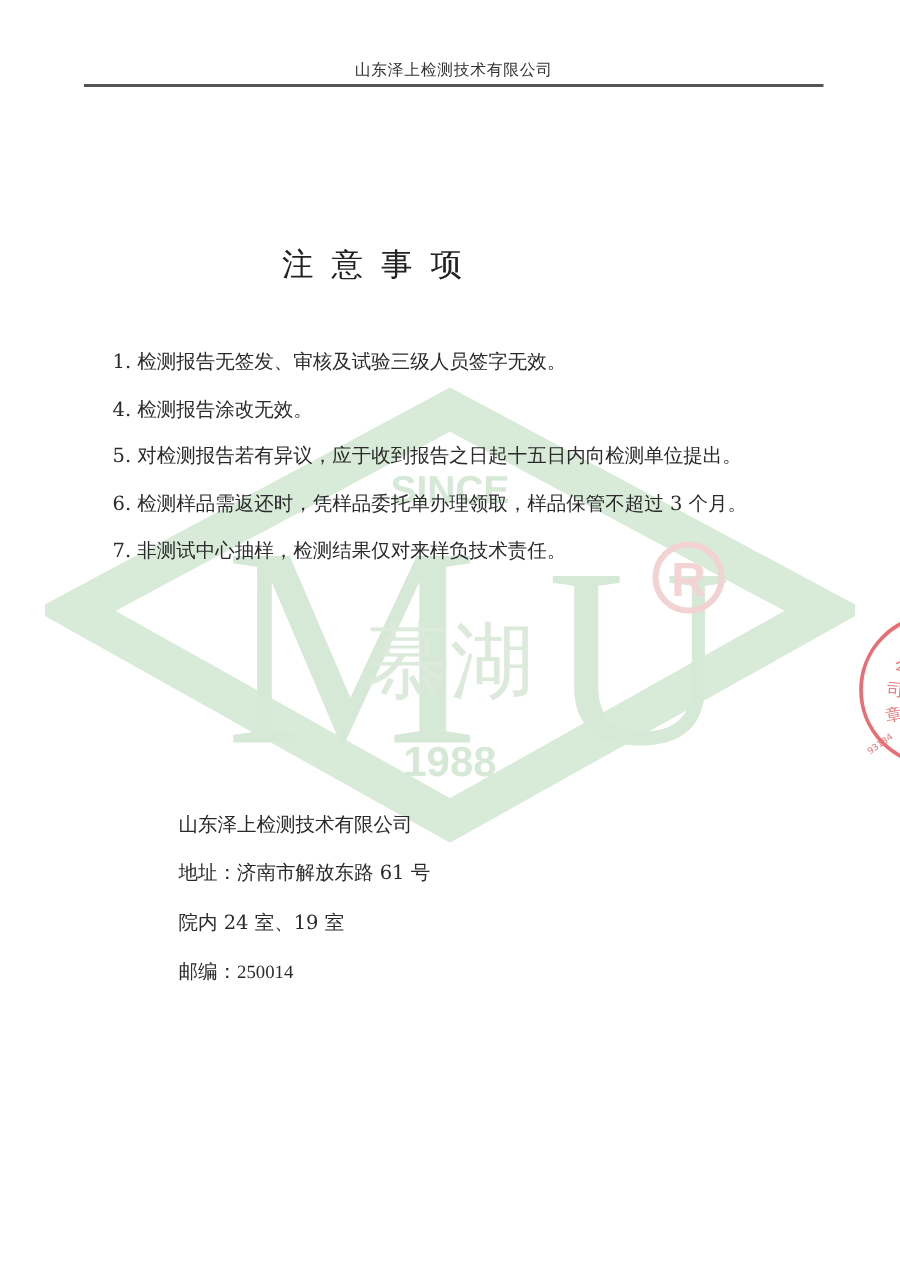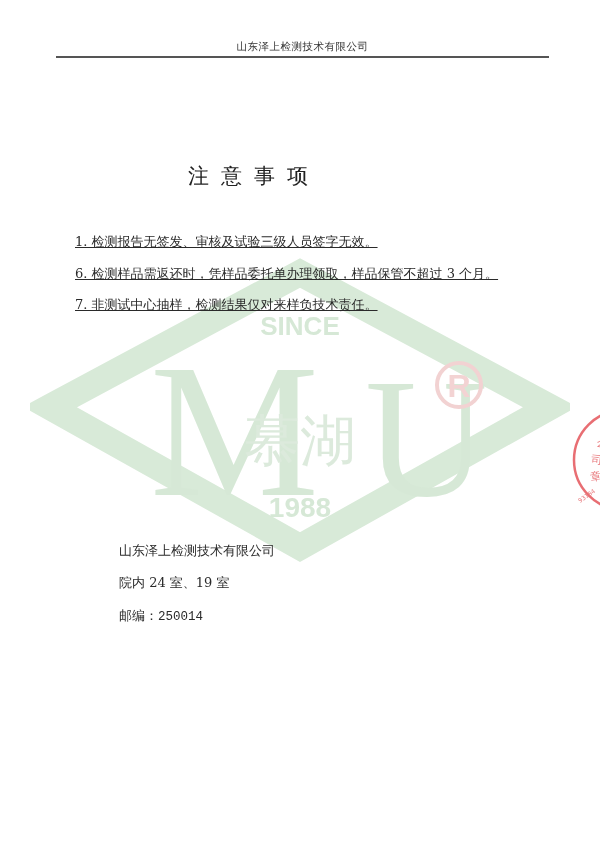--- a/index.html
+++ b/index.html
@@ -7,26 +7,26 @@
            font-family: "DejaVu Serif", "Liberation Serif", serif; color: #2a2a2a; }
     .page-header { position: absolute; left: 56px; width: 493px; top: 40px; text-align: center;
                    font-size: 10.5px; color: #333; letter-spacing: 0.5px; }
     .header-rule { position: absolute; left: 56px; width: 493px; top: 56px; height: 1.5px; background: #555; }
 
     .watermark { position: absolute; left: 30px; top: 255px; width: 540px; height: 310px; }
 
     .title { position: absolute; left: 0; width: 508px; top: 162px; text-align: center;
              font-size: 21px; letter-spacing: 12px; color: #222; }
 
-    .notes { position: absolute; left: 75px; top: 230px; width: 500px; text-decoration: underline; }
+    .notes { position: absolute; left: 75px; top: 230px; width: 500px; }
     .note { font-size: 13px; height: 31.5px; line-height: 24px; white-space: nowrap; color: #2a2a2a; }
 
     .contact { position: absolute; left: 119px; top: 541px; width: 400px; }
     .contact-line { font-size: 13px; height: 32.3px; line-height: 20px; white-space: nowrap; color: #2a2a2a; }
-    .mono { font-family: Liberation Mono, monospace; font-size: 12.5px; text-align: center; }
+    .mono { font-family: Liberation Serif, serif; font-size: 12.5px; text-align: center; }
     .gap { display: inline-block; width: 34px; }
 
     .seal { position: absolute; left: 566px; top: 405px; width: 80px; height: 110px; }
   </style>
 </head>
 <body>
 
 <div class="page-header">山东泽上检测技术有限公司</div>
 <div class="header-rule"></div>
 
@@ -46,26 +46,31 @@
   <text x="270" y="262" text-anchor="middle" font-family="Liberation Sans, sans-serif" font-weight="bold" font-size="28" fill="#d6e8d6">1988</text>
 
   <circle cx="429" cy="130" r="22" fill="none" stroke="#f2d2d2" stroke-width="4"></circle>
   <text x="429" y="142" text-anchor="middle" font-family="Liberation Sans, sans-serif" font-weight="bold" font-size="32" fill="#f3d3d3">R</text>
 </svg>
 
 <div class="title">注意事项</div>
 
 <div class="notes">
   <div class="note">1. 检测报告无签发、审核及试验三级人员签字无效。</div>
+  <div class="note">4. 检测报告涂改无效。</div>
+  <div class="note">5. 对检测报告若有异议，应于收到报告之日起十五日内向检测单位提出。</div>
   <div class="note">6. 检测样品需返还时，凭样品委托单办理领取，样品保管不超过 3 个月。</div>
   <div class="note">7. 非测试中心抽样，检测结果仅对来样负技术责任。</div>
 </div>
 
 <div class="contact">
   <div class="contact-line">山东泽上检测技术有限公司</div>
+  <div class="contact-line">
+    <span>地址：</span><span>济南市解放东路 61 号</span>
+  </div>
   <div class="contact-line">院内 24 室、19 室</div>
   <div class="contact-line">
     <span>邮编：</span><span class="mono">250014</span>
   </div>
 </div>
 
 <svg class="seal" viewBox="0 0 80 110">
   <circle cx="58" cy="55" r="50" fill="none" stroke="#e4555b" stroke-width="2.5" opacity="0.85"></circle>
   <text x="30" y="40" font-family="DejaVu Sans, sans-serif" font-size="11" fill="#e8777b" transform="rotate(20 30 40)">公</text>
   <text x="25" y="58" font-family="DejaVu Sans, sans-serif" font-size="11" fill="#e8777b" transform="rotate(5 25 58)">司</text>

